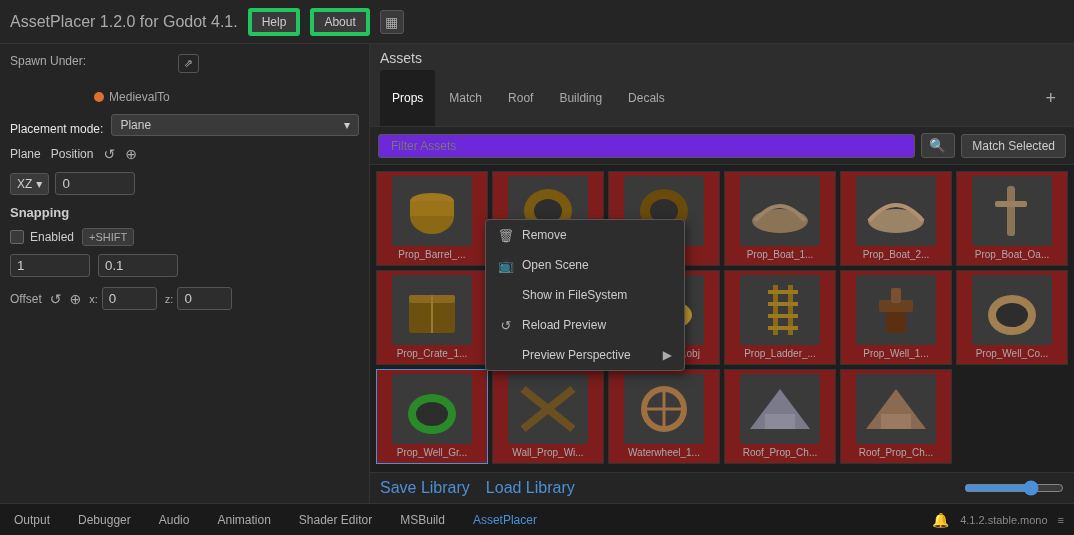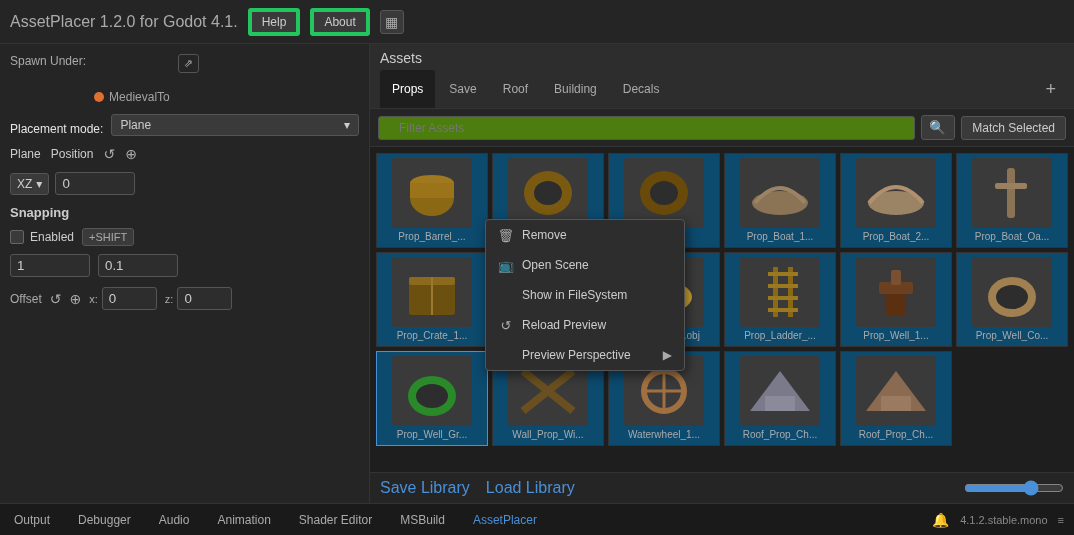--- a/index.html
+++ b/index.html
@@ -203,21 +203,21 @@
       font-size: 14px;
       color: #ccc;
       margin-bottom: 4px;
     }
     .tab-bar {
       display: flex;
       align-items: center;
       gap: 2px;
     }
     .tab {
-      padding: 12px 12px;
+      padding: 21px 12px;
       cursor: pointer;
       color: #aaa;
       border-radius: 3px 3px 0 0;
       font-size: 12px;
     }
     .tab.active {
       background: #1e1e1e;
       color: #fff;
     }
     .tab-add {
@@ -232,24 +232,24 @@
     .filter-bar {
       display: flex;
       align-items: center;
       padding: 6px 8px;
       gap: 6px;
       background: #252526;
       border-bottom: 1px solid #333;
     }
     .filter-input {
       flex: 1;
-      background: #4d7c0f;
-      border: 1px solid #555;
-      color: #ccc;
-      padding: 4px 20px;
+      background: #6d28d9;
+      border: 1px solid #555;
+      color: #ccc;
+      padding: 4px 12px;
       border-radius: 3px;
       font-size: 12px;
     }
     .search-btn {
       background: #3a3a3a;
       border: 1px solid #555;
       color: #aaa;
       padding: 4px 8px;
       border-radius: 3px;
       cursor: pointer;
@@ -271,21 +271,21 @@
       padding: 6px;
       display: grid;
       grid-template-columns: repeat(6, 1fr);
       gap: 4px;
       align-content: start;
     }
     .asset-item {
       display: flex;
       flex-direction: column;
       align-items: center;
-      background: #0c4a6e;
+      background: #7f1d1d;
       border-radius: 0;
       padding: 4px;
       cursor: pointer;
       border: 1px solid #333;
     }
     .asset-item.selected { border-color: #4a90d9; }
     .asset-thumb {
       width: 80px;
       height: 70px;
       border-radius: 3px;
@@ -461,21 +461,21 @@
     </div>
 
   </div>
 
   <div class="right-panel">
 
     <div class="assets-header">
       <div class="assets-title">Assets</div>
       <div class="tab-bar">
         <div class="tab active">Props</div>
-        <div class="tab">Save</div>
+        <div class="tab">Match</div>
         <div class="tab">Roof</div>
         <div class="tab">Building</div>
         <div class="tab">Decals</div>
         <div class="tab-add">+</div>
       </div>
     </div>
 
     <div class="filter-bar">
       <input class="filter-input" type="text" placeholder="Filter Assets" style="">
       <button class="search-btn">🔍</button>

